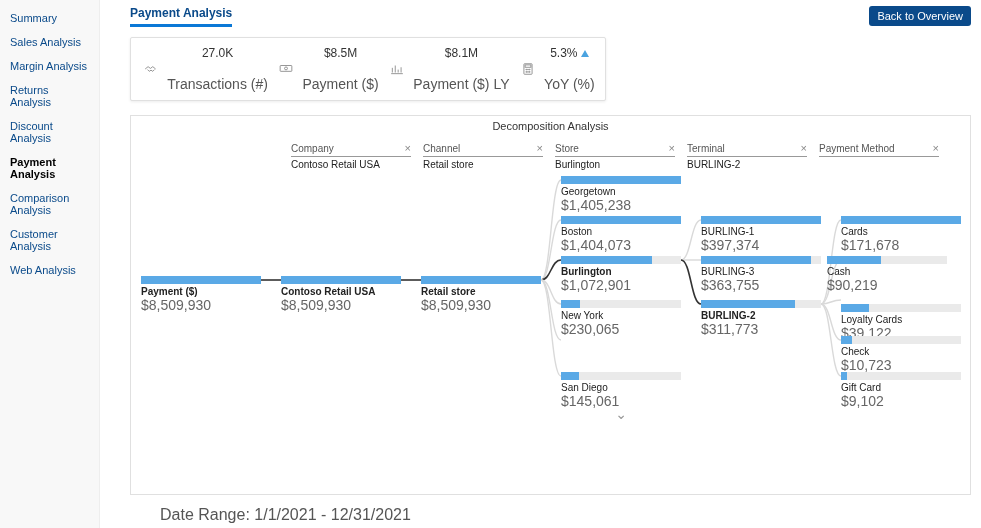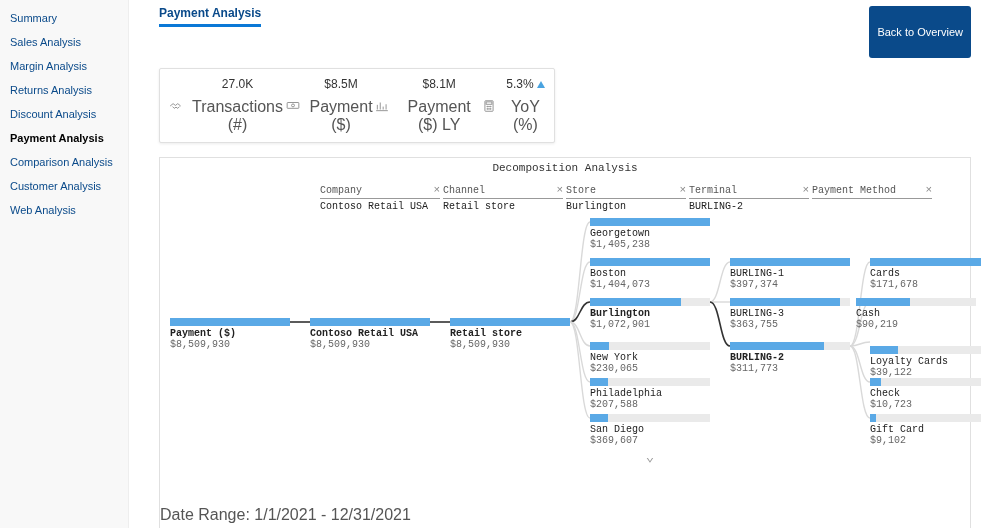--- a/index.html
+++ b/index.html
@@ -1,58 +1,58 @@
 <!DOCTYPE html>
 <html><head>
 <meta charset="utf-8">
 <style>
   * { box-sizing: border-box; margin: 0; padding: 0; }
   html, body { width: 981px; height: 528px; font-family: "Segoe UI", Arial, sans-serif; font-size: 11px; color: #333; background: #fff; }
 
   .app { display: flex; width: 100%; height: 100%; }
 
   
-  .sidebar { width: 129px; background: #f8f8f8; border-right: 1px solid #eee; padding-top: 6px; }
+  .sidebar { width: 100px; background: #f8f8f8; border-right: 1px solid #eee; padding-top: 6px; }
   .sidebar-item { padding: 6px 10px; font-size: 11px; color: #0a4a8a; cursor: pointer; }
   .sidebar-item.active { font-weight: 700; color: #000; }
 
   
   .main { flex: 1; position: relative; padding: 6px 10px 6px 30px; overflow: hidden; }
 
   .header-row { display: flex; align-items: flex-start; justify-content: space-between; }
   .page-title { font-size: 12px; font-weight: 700; color: #0a4a8a; padding-bottom: 4px; border-bottom: 3px solid #0a78d6; display: inline-block; }
-  .back-btn { background: #0a4a8a; color: #fff; border: none; border-radius: 3px; padding: 20px 8px; font-size: 11px; cursor: pointer; }
-
-  
-  .kpi-card { margin-top: 10px; width: 396px; border: 1px solid #e0e0e0; border-radius: 2px; box-shadow: 0 1px 3px rgba(0,0,0,0.08); background: #fff; display: flex; align-items: center; justify-content: space-around; padding: 8px 6px; }
+  .back-btn { background: #0a4a8a; color: #fff; border: none; border-radius: 3px; padding: 4px 8px; font-size: 11px; cursor: pointer; }
+
+  
+  .kpi-card { margin-top: 10px; width: 476px; border: 1px solid #e0e0e0; border-radius: 2px; box-shadow: 0 1px 3px rgba(0,0,0,0.08); background: #fff; display: flex; align-items: center; justify-content: space-around; padding: 8px 6px; }
   .kpi { display: flex; align-items: center; gap: 6px; }
   .kpi-text { text-align: center; }
   .kpi-value { font-size: 12px; color: #333; }
-  .kpi-label { font-size: 16px; color: #555; margin-top: 7px; }
+  .kpi-label { font-size: 14px; color: #555; margin-top: 16px; }
   .kpi-icon { width: 20px; height: 20px; display: flex; align-items: center; justify-content: center; color: #888; }
   .tri-up { display:inline-block; width:0;height:0;border-left:4px solid transparent;border-right:4px solid transparent;border-bottom:7px solid #4aa3e0; margin-left:3px; vertical-align:middle;}
 
   
-  .decomp { margin-top: 14px; border: 1px solid #e0e0e0; background: #fff; height: 380px; position: relative; font-family: Liberation Mono, monospace; }
+  .decomp { margin-top: 14px; border: 1px solid #e0e0e0; background: #fff; height: 380px; position: relative; }
   .decomp-title { text-align: center; font-size: 11px; color: #333; padding-top: 4px; }
 
-  .breadcrumbs { position: absolute; top: 24px; left: 160px; right: 10px; display: flex; gap: 3px; }
+  .breadcrumbs { position: absolute; top: 24px; left: 160px; right: 10px; display: flex; gap: 12px; }
   .crumb { width: 120px; }
   .crumb-top { display: flex; justify-content: space-between; align-items: center; border-bottom: 1px solid #999; font-size: 10px; color: #555; padding: 2px 0; }
   .crumb-close { color: #888; font-size: 11px; }
   .crumb-val { font-size: 10px; color: #222; padding-top: 2px; }
 
   
   .tree { position: absolute; top: 160px; left: 10px; right: 10px; bottom: 10px; }
   .node { position: absolute; width: 120px; }
   .bar-track { width: 120px; height: 8px; background: #eaeaea; position: relative; }
   .bar-fill { position: absolute; left:0; top:0; height: 8px; background: #5aa9e6; }
   .node-label { font-size: 10px; color: #222; margin-top: 2px; }
   .node-label.bold { font-weight: 700; }
-  .node-val { font-size: 10px; color: #666; }
+  .node-val { font-size: 14px; color: #666; }
 
   svg.links { position:absolute; top:0; left:0; width:100%; height:100%; pointer-events:none; }
 
   .chev-down { position:absolute; left: 50%; bottom: 0px; transform: translateX(-50%); color:#999; font-size:14px; }
 
   .footer { position: absolute; left: 120px; bottom: 4px; font-size: 16px; color: #555; margin-left: 40px; }
 </style>
 </head>
 <body>
 
@@ -236,33 +236,26 @@
             <div class="node-label bold">Burlington</div>
             <div class="node-val">$1,072,901</div>
           </div>
           <div class="node" style="left: 420px; top: 24px;">
             <div class="bar-track">
               <div class="bar-fill" style="width: 16%;"></div>
             </div>
             <div class="node-label">New York</div>
             <div class="node-val">$230,065</div>
           </div>
-          <div class="node" style="left: 420px; top: 60px;">
+          <div class="node" style="left: 420px; top: 96px;">
             <div class="bar-track">
               <div class="bar-fill" style="width: 15%;"></div>
             </div>
-            <div class="node-label">Philadelphia</div>
-            <div class="node-val">$207,588</div>
-          </div>
-          <div class="node" style="left: 420px; top: 96px;">
-            <div class="bar-track">
-              <div class="bar-fill" style="width: 15%;"></div>
-            </div>
             <div class="node-label">San Diego</div>
-            <div class="node-val">$369,607</div>
+            <div class="node-val">$145,061</div>
           </div>
           <div class="node" style="left: 560px; top: -60px;">
             <div class="bar-track">
               <div class="bar-fill" style="width: 100%;"></div>
             </div>
             <div class="node-label">BURLING-1</div>
             <div class="node-val">$397,374</div>
           </div>
           <div class="node" style="left: 560px; top: -20px;">
             <div class="bar-track">

